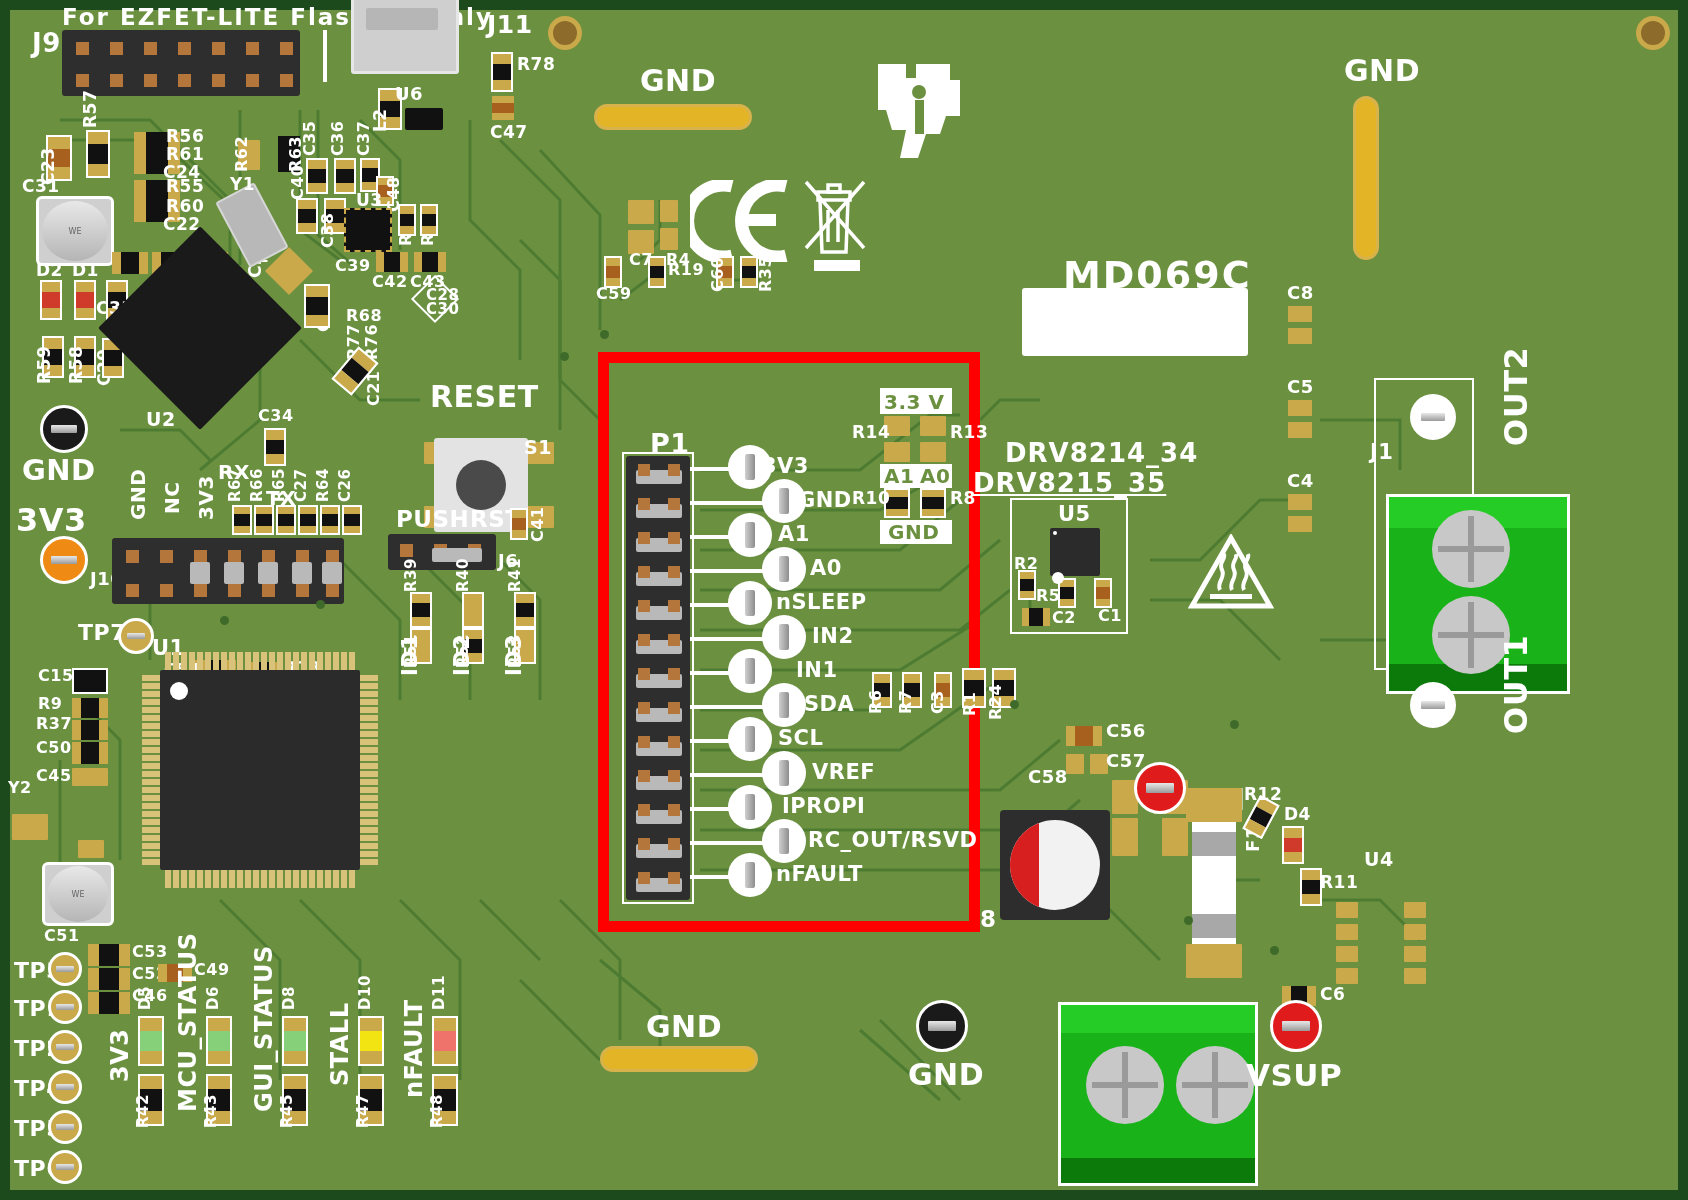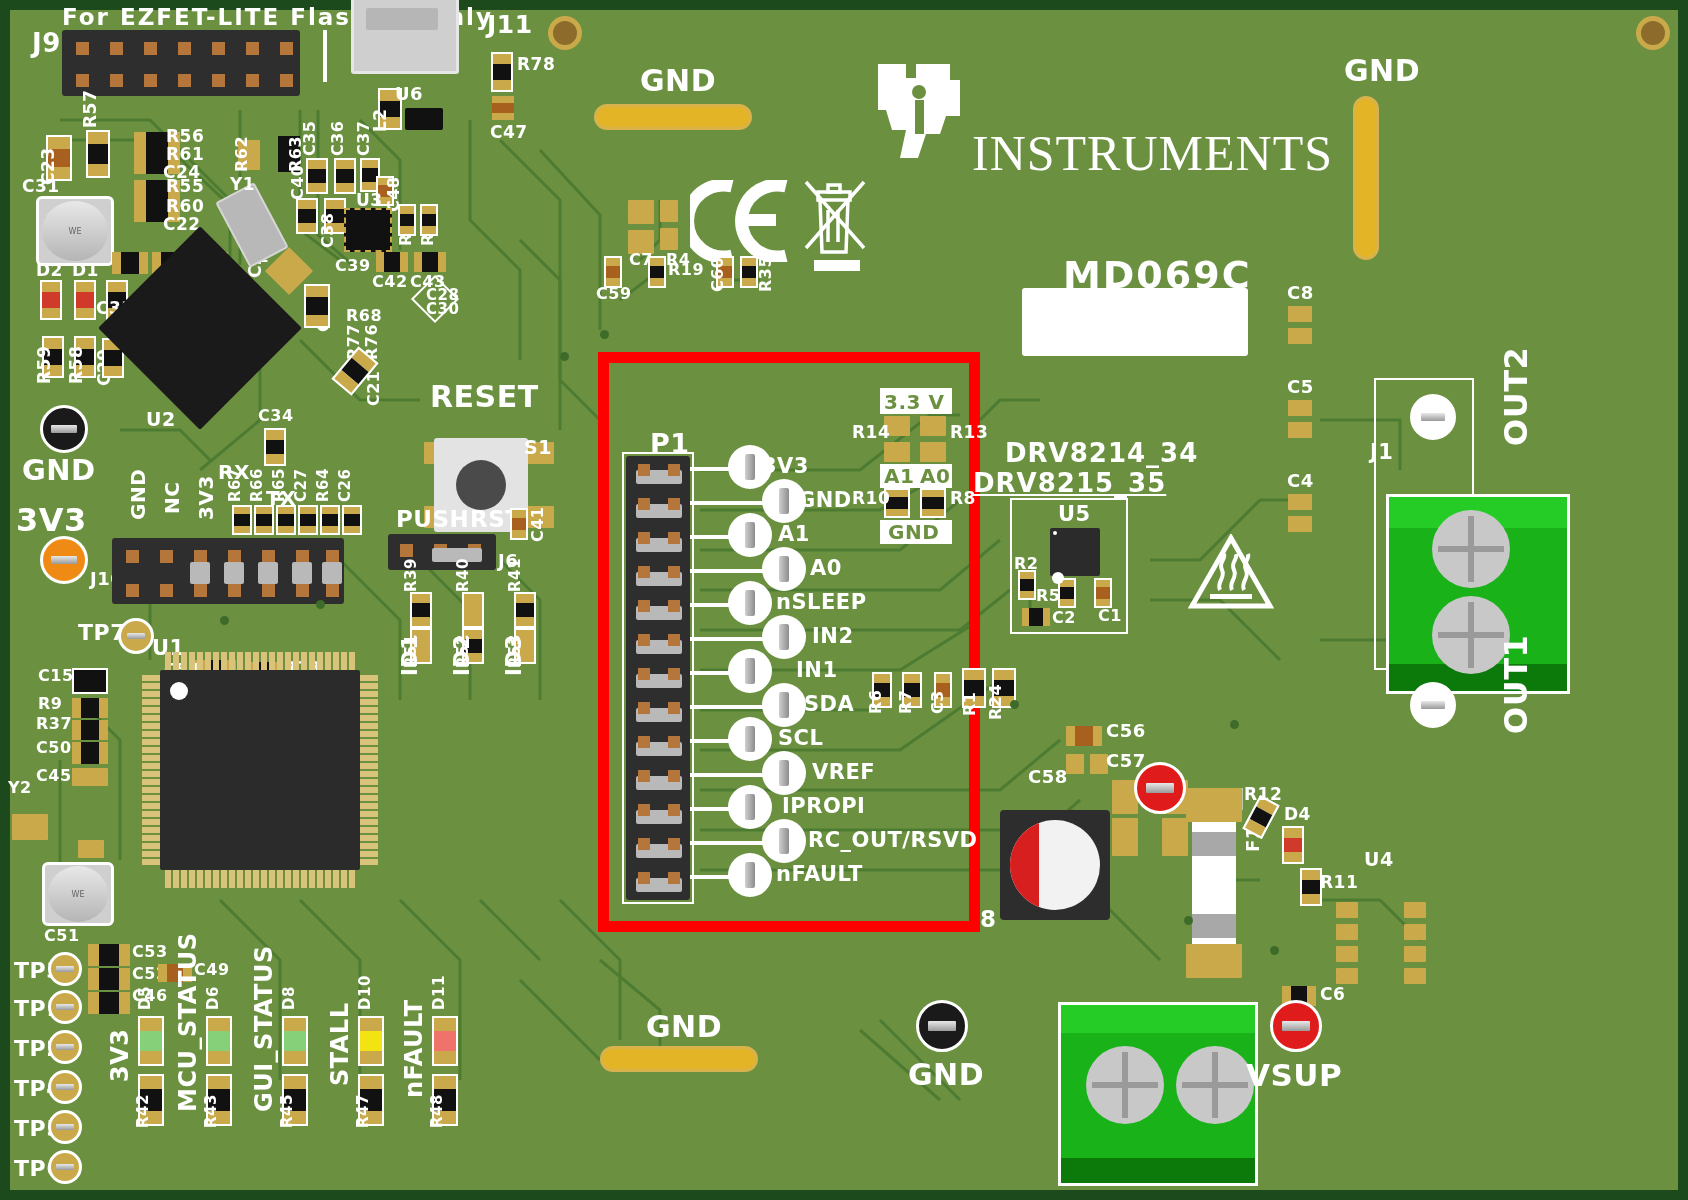--- a/index.html
+++ b/index.html
@@ -382,21 +382,20 @@
   <div class="gndbarv" style="left:1353px;top:96px;width:26px;height:164px;"></div>
 
   <div class="lbl" style="left:646px;top:1012px;font-size:30px;">GND</div>
   <div class="gndbar" style="left:600px;top:1046px;width:158px;height:26px;"></div>
 
   <svg style="position:absolute;left:872px;top:62px;" width="94" height="102" viewBox="0 0 94 102">
     <path fill="#fff" d="M6 2 h28 v14 h10 V2 h34 v16 h10 v36 h-14 l-6 18 h-14 l-8 24 h-18 l6-28 h-14 l-6-20 h-8z"></path>
     <circle cx="47" cy="30" r="7" fill="#6b9140"></circle>
     <rect x="43" y="38" width="9" height="34" fill="#6b9140"></rect>
   </svg>
-  <div class="lbl" style="left:972px;top:128px;font-size:50px;font-family:'Liberation Serif',serif;font-weight:normal;letter-spacing:1px;">INSTRUMENTS</div>
 
   <svg style="position:absolute;left:690px;top:180px;" width="100" height="82" viewBox="0 0 100 82">
     <path d="M42 6 A36 36 0 1 0 42 76" stroke="#fff" stroke-width="13" fill="none"></path>
     <path d="M96 6 A36 36 0 1 0 96 76" stroke="#fff" stroke-width="13" fill="none"></path>
     <rect x="56" y="34" width="30" height="12" fill="#fff"></rect>
   </svg>
 
   <svg style="position:absolute;left:800px;top:176px;" width="74" height="96" viewBox="0 0 74 96">
     <g stroke="#fff" stroke-width="3.5" fill="none">
       <rect x="18" y="16" width="32" height="8"></rect>

